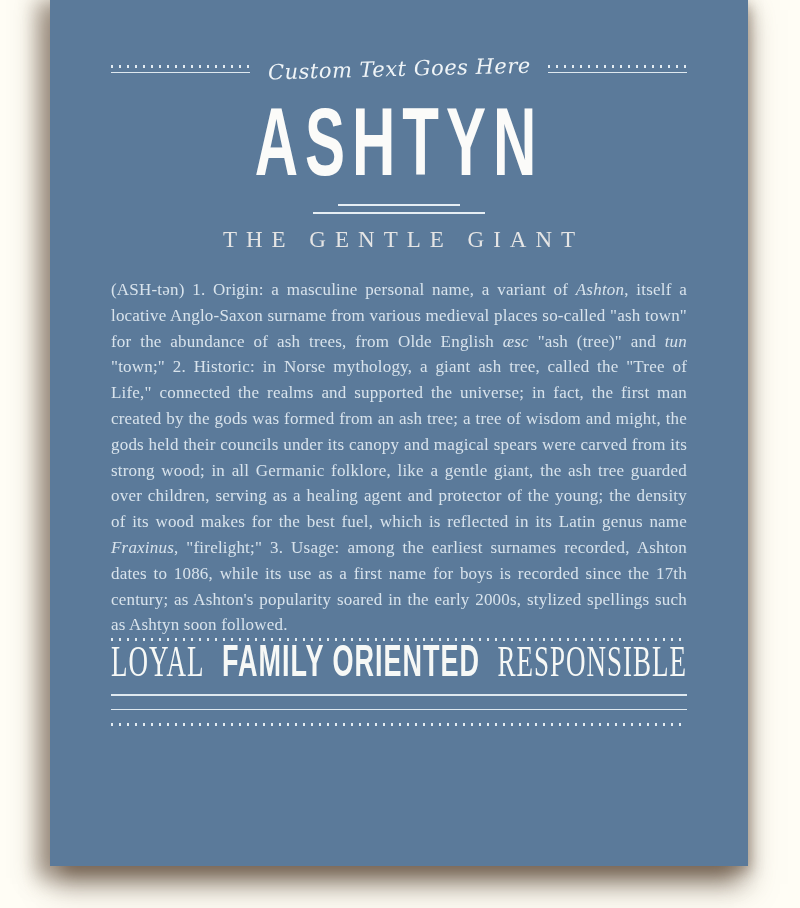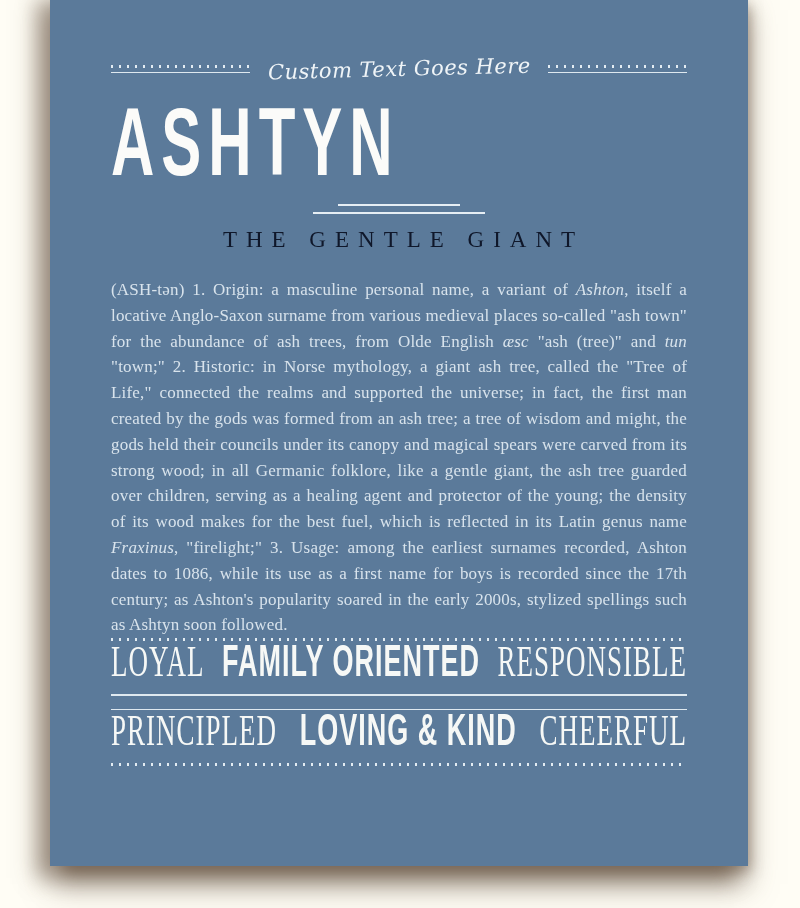--- a/index.html
+++ b/index.html
@@ -46,21 +46,21 @@
     font-style:italic;
     font-size:21px;
     color:#eff4f7;
     white-space:nowrap;
     transform:rotate(-1.5deg);
     letter-spacing:0.5px;
   }
   
   .name-title{
     margin-top:38px;
-    text-align:left;
+    text-align:center;
     height:60px;
   }
   .name-title span{
     display:inline-block;
     font-family:"Liberation Sans",sans-serif;
     font-weight:bold;
     font-size:60px;
     line-height:60px;
     letter-spacing:7px;
     color:#fbfbf9;
@@ -73,21 +73,21 @@
   .divider-line-short{width:122px;height:2px;background:#e6eef4;margin:0 auto 6px auto;}
   .divider-line-long{width:172px;height:2px;background:#e6eef4;margin:0 auto;}
   
   .subtitle{
     margin-top:13px;
     text-align:center;
     font-family:"Liberation Serif",serif;
     font-size:23px;
     letter-spacing:9px;
     padding-left:9px;
-    color:#0f172a;
+    color:#e5e5e5;
   }
   
   .definition{
     margin-top:24px;
     font-family:"Liberation Serif",serif;
     font-size:17px;
     line-height:25.8px;
     text-align:justify;
     color:#d8e3ec;
     letter-spacing:0.2px;
@@ -152,22 +152,17 @@
 
     <div class="traits">
       <div class="dotted-separator"></div>
       <div class="trait-row">
           <span class="w-serif" style="transform-origin: left 80%;">LOYAL</span>
           <span class="w-sans">FAMILY ORIENTED</span>
           <span class="w-serif" style="transform-origin: right 80%;">RESPONSIBLE</span>
         </div>
       <div class="trait-separator"></div>
       <div class="trait-separator"></div>
-      <div class="trait-row">
-          <span class="w-serif" style="transform-origin: left 80%;">PRINCIPLED</span>
-          <span class="w-sans">LOVING &amp; KIND</span>
-          <span class="w-serif" style="transform-origin: right 80%;">CHEERFUL</span>
-        </div>
       <div class="dotted-separator"></div>
     </div>
 
   </div>
 </div>
 
 </body></html>

